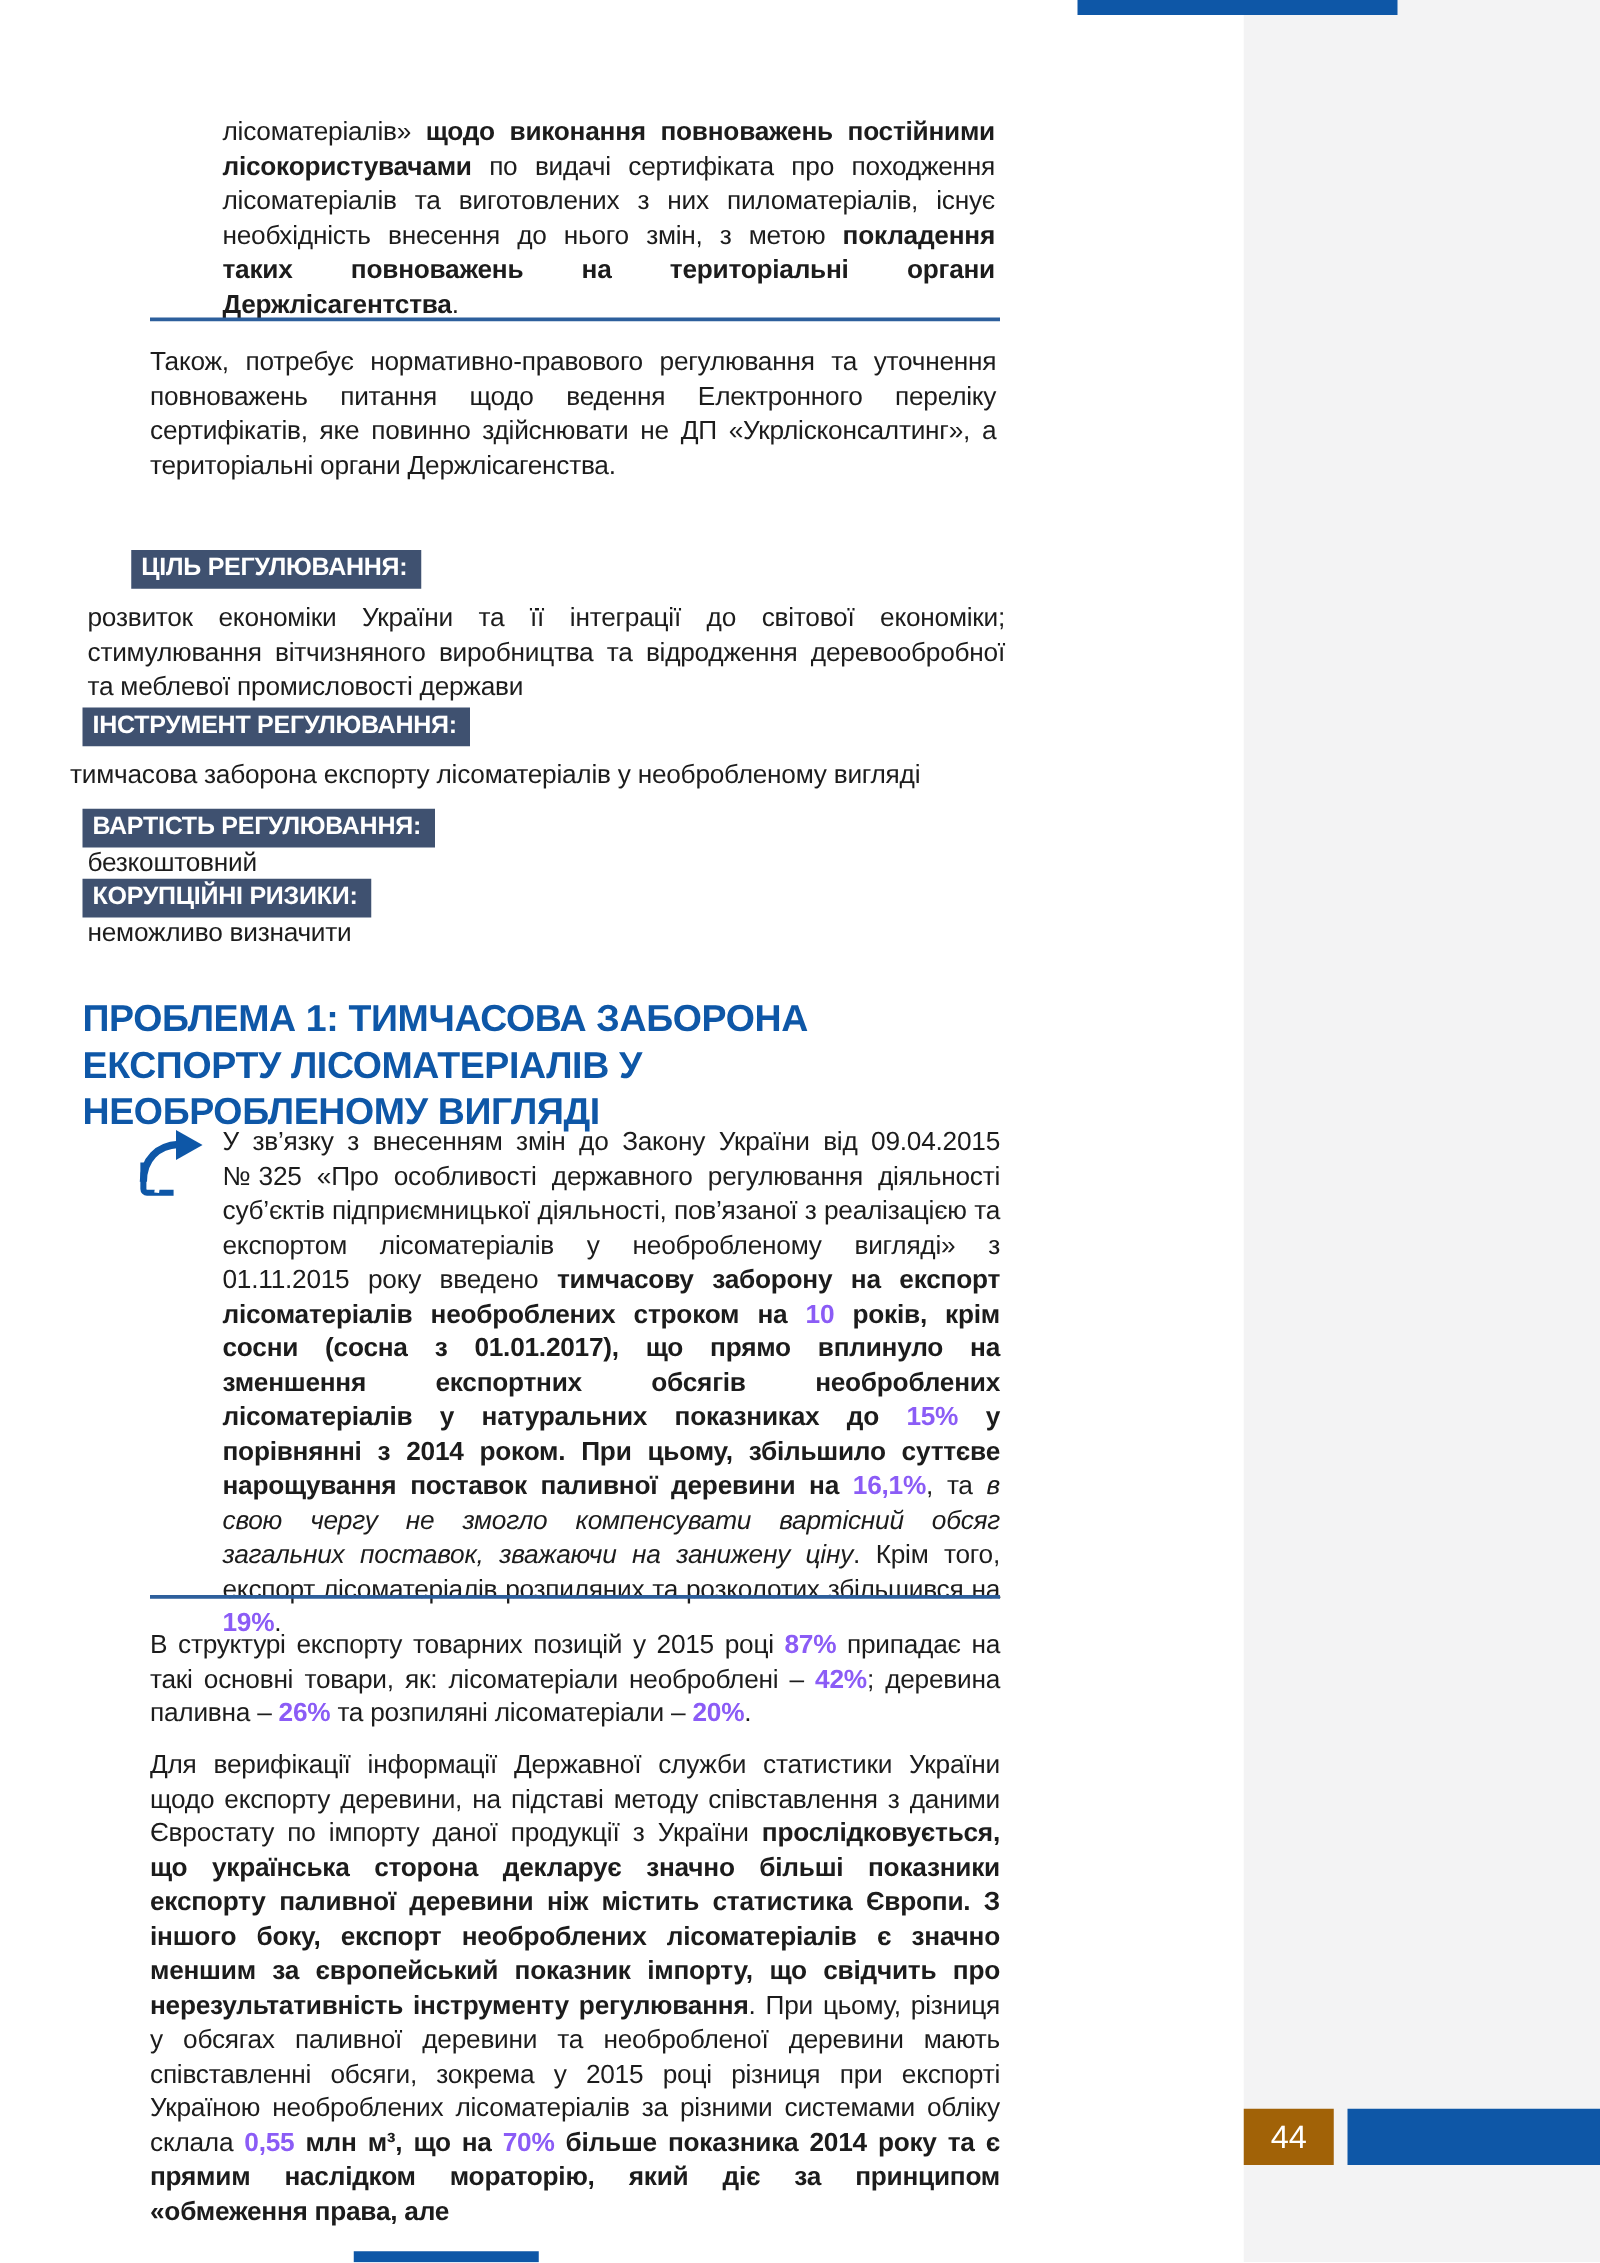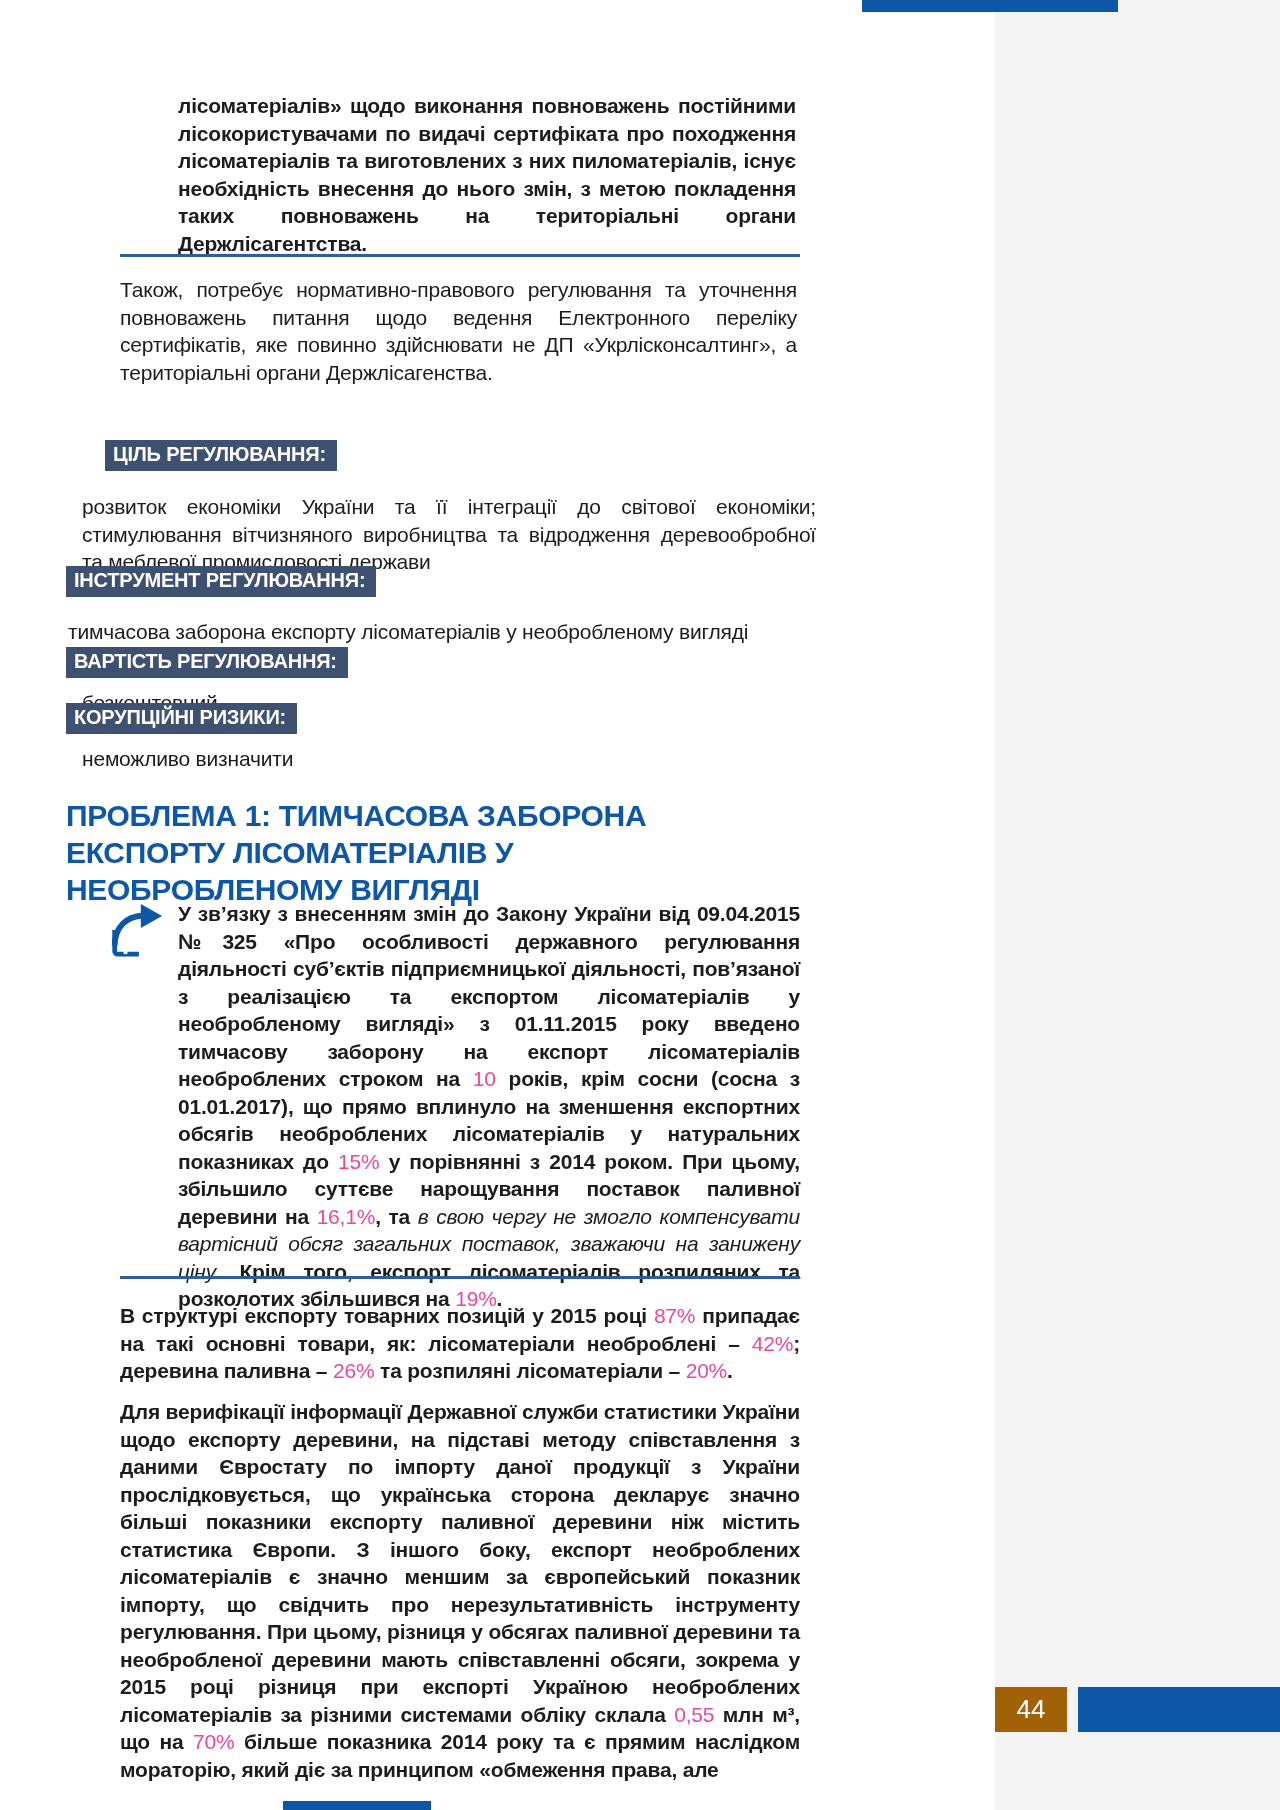--- a/index.html
+++ b/index.html
@@ -22,38 +22,38 @@
   .rule2{left:120px;top:1276px;width:680px;}
 
   .label-box{
     position:absolute;display:inline-block;background:#3f5170;color:#ffffff;
     font-size:20px;font-weight:bold;letter-spacing:-0.2px;padding:3px 11px 5px 8px;
   }
   .lb1{left:66px;top:440px;margin-left:39px;}
   .lb2{left:66px;top:566px;}
   .lb3{left:66px;top:647px;}
   .lb4{left:66px;top:703px;}
-  .label-text{position:absolute;margin:16px;font-size:21px;line-height:27.5px;text-align:justify;letter-spacing:-0.2px;}
+  .label-text{position:absolute;margin:4px;font-size:21px;line-height:27.5px;text-align:justify;letter-spacing:-0.2px;}
   .lt1{left:66px;top:477px;width:734px;}
   .lt2{left:52px;top:602px;width:734px;}
   .lt3{left:66px;top:673px;width:734px;}
   .lt4{left:66px;top:729px;width:734px;}
 
   .heading{
     position:absolute;left:66px;top:797px;width:724px;margin:0;
     font-size:30px;line-height:37px;font-weight:bold;color:#0e57a7;letter-spacing:-0.3px;
   }
   .arrow-wrap{position:absolute;left:106px;top:901px;width:58px;height:58px;}
   .ppara{left:178px;top:900px;width:622px;}
   .stats{left:120px;top:1302px;width:680px;}
   .verif{left:120px;top:1398px;width:680px;}
 
-  .rn{font-weight:bold;}
+  .rn{font-weight:normal;}
   .rb{font-weight:bold;}
-  .rbb{font-weight:normal;color:#ec4899;}
+  .rbb{font-weight:bold;color:#8b5cf6;}
   .ri{font-style:italic;}
 
   .pageno-box{
     position:absolute;left:995px;top:1687px;width:72px;height:45px;background:#a16207;
     color:#fff;font-size:26px;display:flex;align-items:center;justify-content:center;
   }
   .footer-bar{position:absolute;left:1078px;top:1687px;width:202px;height:45px;background:#0e57a7;}
 </style>
 </head>
 <body>

